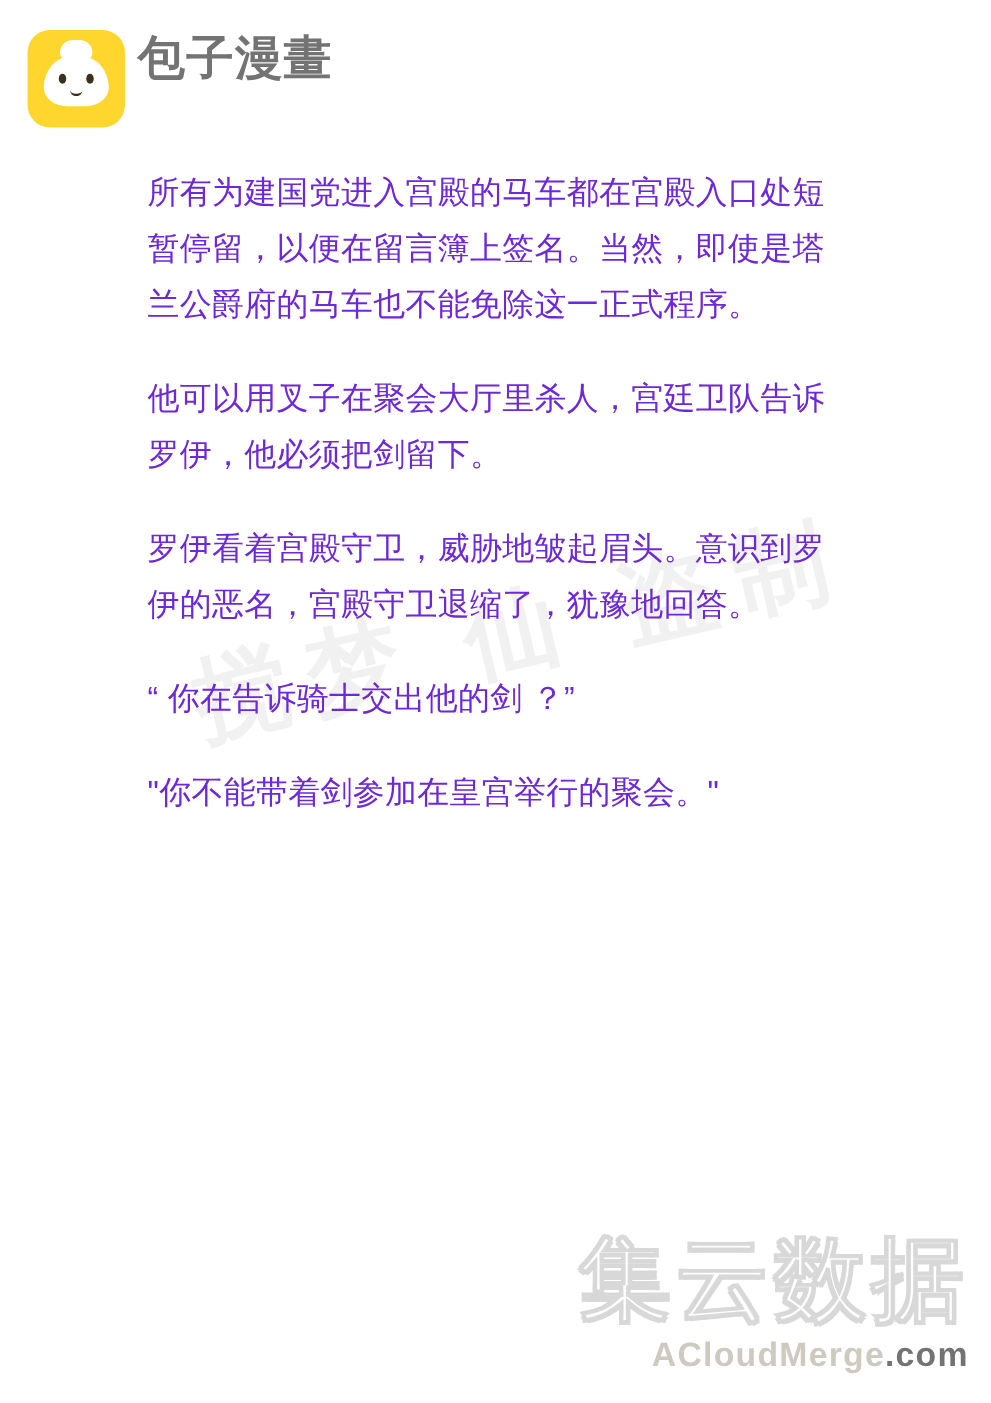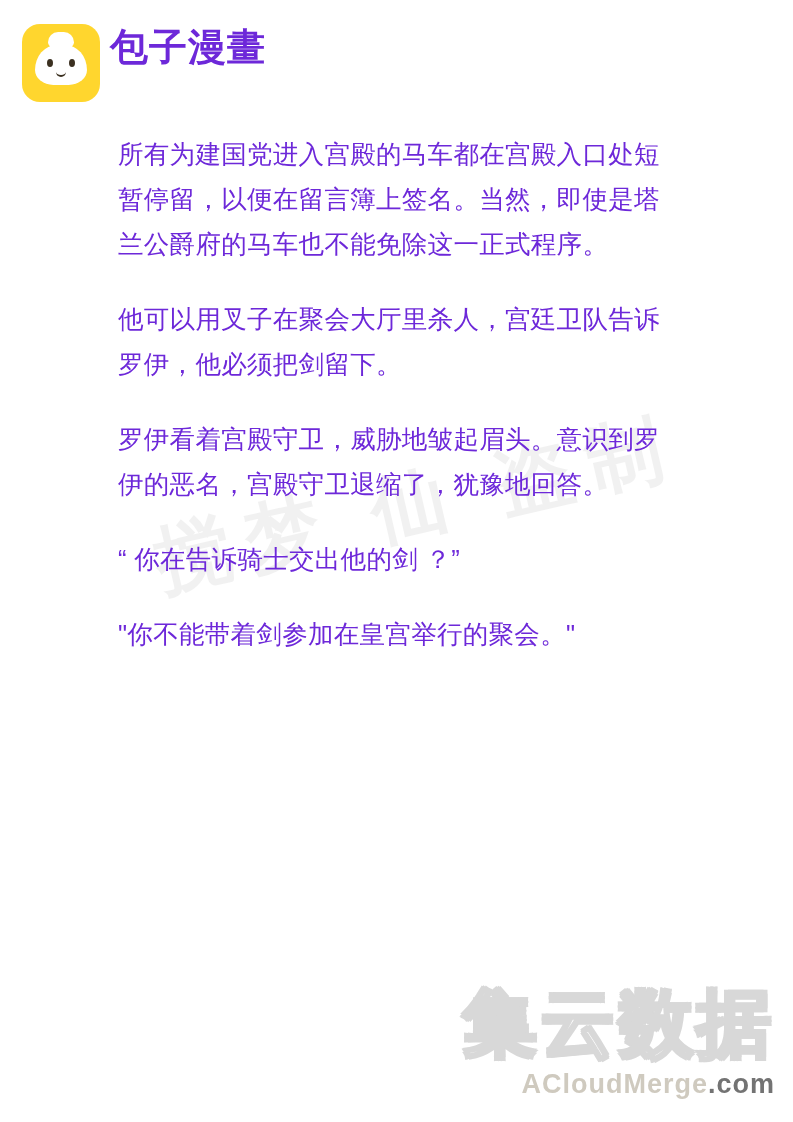--- a/index.html
+++ b/index.html
@@ -71,21 +71,21 @@
     border-bottom: 2px solid #3b3020;
     border-radius: 0 0 8px 8px;
   }
   .logo-text {
     margin-left: 10px;
     padding-top: 4px;
   }
   .logo-title {
     font-size: 38px;
     font-weight: bold;
-    color: #6d28d9;
+    color: #737373;
     letter-spacing: 1px;
     line-height: 1.05;
     white-space: nowrap;
   }
   .logo-sub {
     font-size: 26px;
     color: #cfcfcf;
     letter-spacing: 0.5px;
     line-height: 1.1;
     margin-top: 2px;
@@ -130,21 +130,21 @@
   .wm-bottom {
     position: absolute;
     right: 18px;
     bottom: 22px;
     text-align: right;
     pointer-events: none;
     user-select: none;
   }
   .wm-bottom-main {
     font-size: 74px;
-    font-weight: bold;
+    font-weight: normal;
     letter-spacing: 4px;
     color: #ffffff;
     -webkit-text-stroke: 3px #d8d8d8;
     text-shadow:
       -2px -2px 0 #d8d8d8,
       2px -2px 0 #d8d8d8,
       -2px 2px 0 #d8d8d8,
       2px 2px 0 #d8d8d8;
     line-height: 1;
   }

